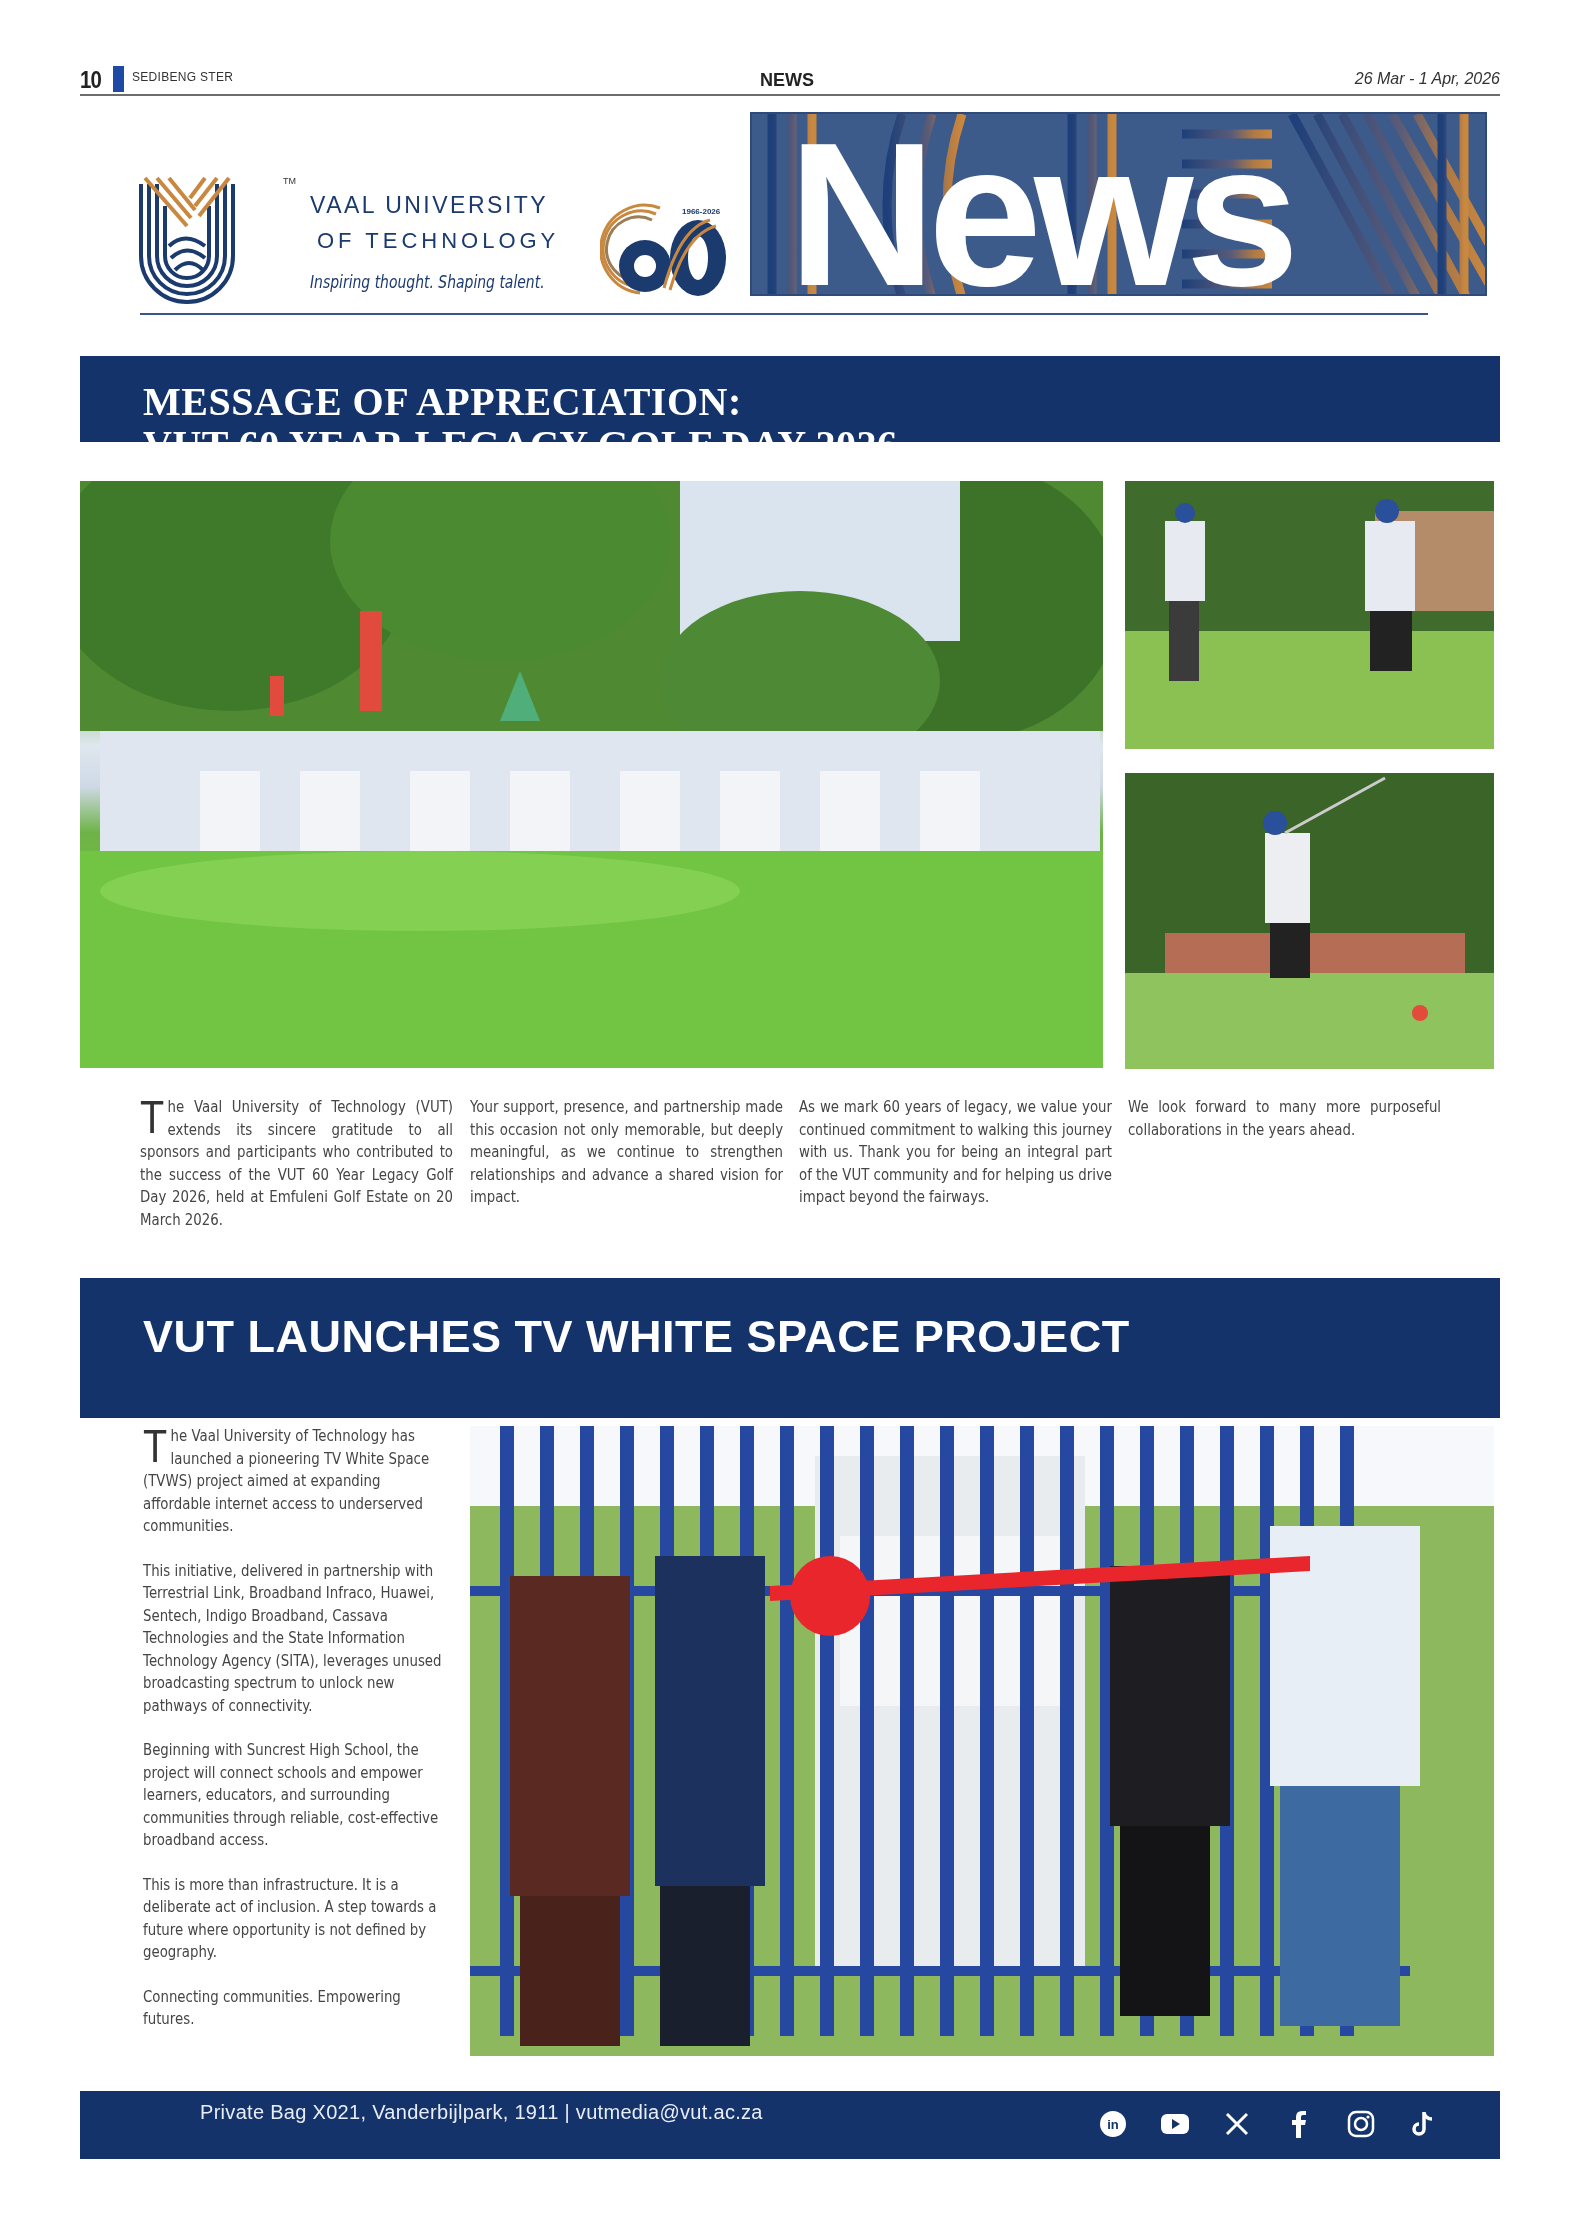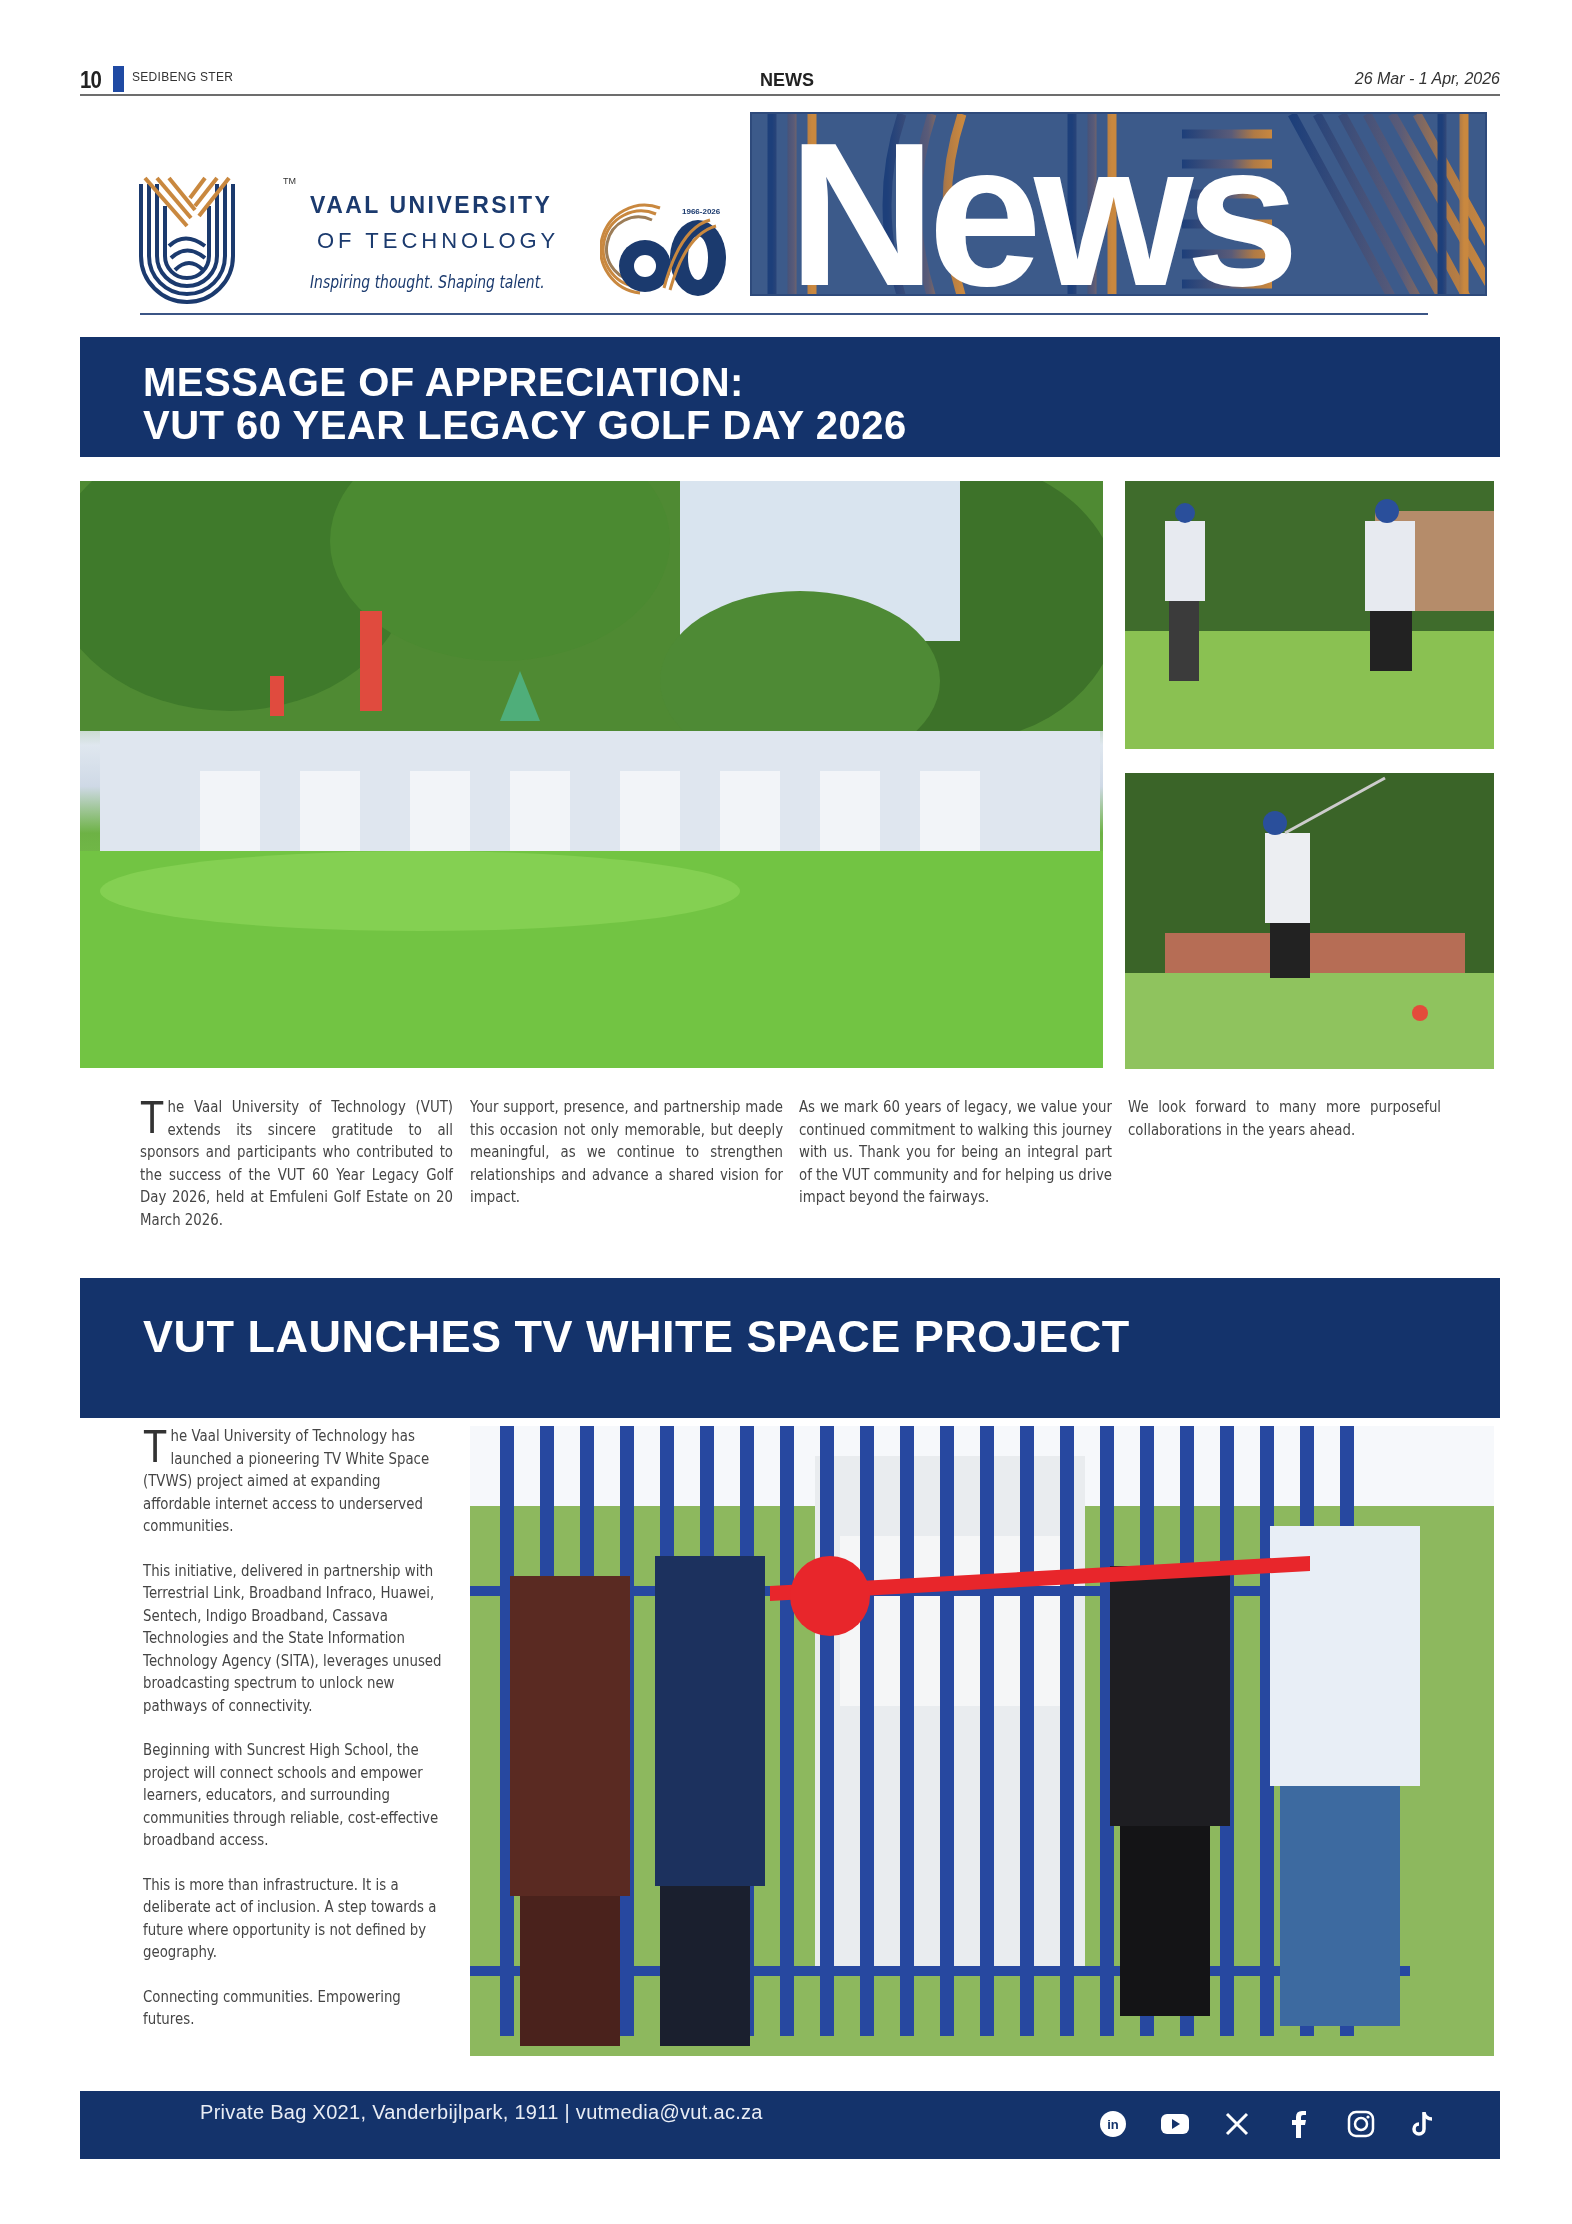--- a/index.html
+++ b/index.html
@@ -11,35 +11,35 @@
   .page-num { position: absolute; left: 0; top: 0; font-family: "Liberation Sans", sans-serif; font-weight: bold; font-size: 24px; color: #222; letter-spacing: -1px; transform: scaleX(0.85); transform-origin: left; }
   .pub-bar { position: absolute; left: 33px; top: 0; width: 11px; height: 26px; background: #1f4aa3; }
   .pub-name { position: absolute; left: 52px; top: 4px; font-size: 12px; color: #333; letter-spacing: 0.3px; }
   .section { position: absolute; left: 680px; top: 4px; font-size: 18px; font-weight: bold; color: #222; }
   .date { position: absolute; right: 0; top: 4px; font-size: 16px; color: #333; font-style: italic; }
 
   
   .logo-block { position: absolute; left: 135px; top: 140px; width: 600px; height: 150px; margin-top: 36px; }
   .vut-shield { position: absolute; left: 0; top: 0; width: 105px; height: 140px; }
   .tm { position: absolute; left: 148px; top: 0px; font-size: 9px; color: #333; }
-  .vut-name1 { position: absolute; left: 175px; top: 16px; font-size: 23px; font-weight: bold; color: #1b3a6e; letter-spacing: 2.5px; }
+  .vut-name1 { position: absolute; left: 175px; top: 16px; font-size: 23px; font-weight: normal; color: #1b3a6e; letter-spacing: 2.5px; }
   .vut-name2 { position: absolute; left: 182px; top: 52px; font-size: 22px; color: #1b3a6e; letter-spacing: 4px; }
   .tagline { position: absolute; left: 175px; top: 96px; font-size: 17px; font-style: italic; color: #1b3a6e; font-family: "DejaVu Sans", sans-serif; transform: scaleX(0.82); transform-origin: left; }
   .sixty { position: absolute; left: 465px; top: 22px; width: 140px; height: 110px; }
   .years { position: absolute; left: 547px; top: 31px; font-size: 8px; font-weight: bold; color: #1b3a6e; }
   .logo-rule { position: absolute; left: 140px; top: 313px; width: 1288px; height: 2px; background: #3b5586; }
 
   
   .news-banner { position: absolute; left: 750px; top: 112px; width: 737px; height: 184px; background: #3c5a8a; overflow: hidden; border: 2px solid #2e4a7b; }
   .news-banner svg { position: absolute; left: 0; top: 0; }
   .news-word { position: absolute; left: 36px; top: -18px; font-family: "Liberation Sans", sans-serif; font-weight: 900; font-size: 205px; color: #ffffff; letter-spacing: -8px; }
 
   
   .hdr { position: absolute; left: 80px; width: 1420px; background: #14336b; }
-  .hdr1 { top: 337px; height: 120px; }
+  .hdr1 { top: 356px; height: 86px; font-family: Liberation Serif, serif; }
   .hdr2 { top: 1278px; height: 140px; }
   .hdr-text { position: absolute; left: 63px; color: #fff; font-weight: bold; font-size: 40px; line-height: 43px; letter-spacing: 0.5px; }
   .hdr1 .hdr-text { top: 24px; }
   .hdr2 .hdr-text { top: 37px; font-size: 45px; }
 
   
   .photo { position: absolute; overflow: hidden; }
   .ph-group { left: 80px; top: 481px; width: 1023px; height: 587px;
     background: linear-gradient(to bottom, #3f7a2e 0%, #5f9b3a 18%, #7fae5c 33%, #dfe7ef 45%, #cfd9e6 52%, #6db245 60%, #7cc84d 75%, #6cbf40 100%); }
   .ph-putt { left: 1125px; top: 481px; width: 369px; height: 268px;

